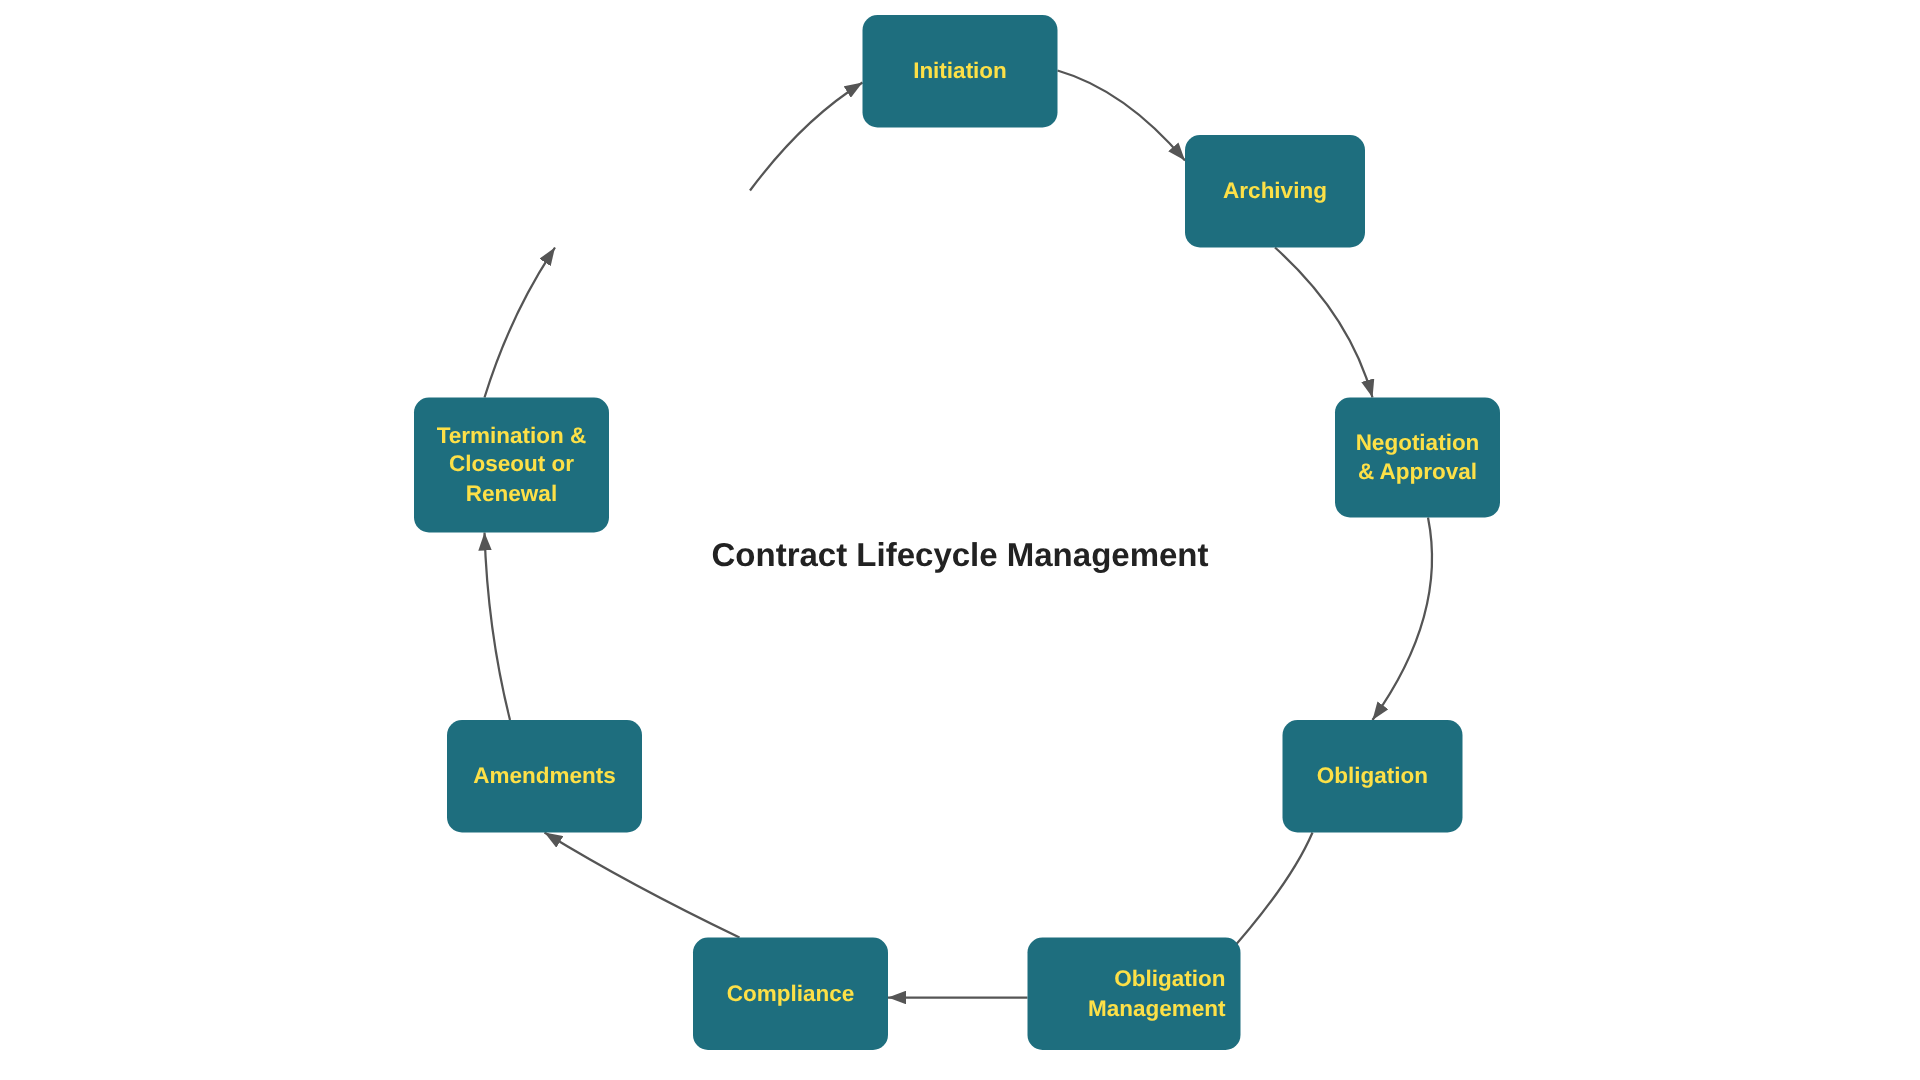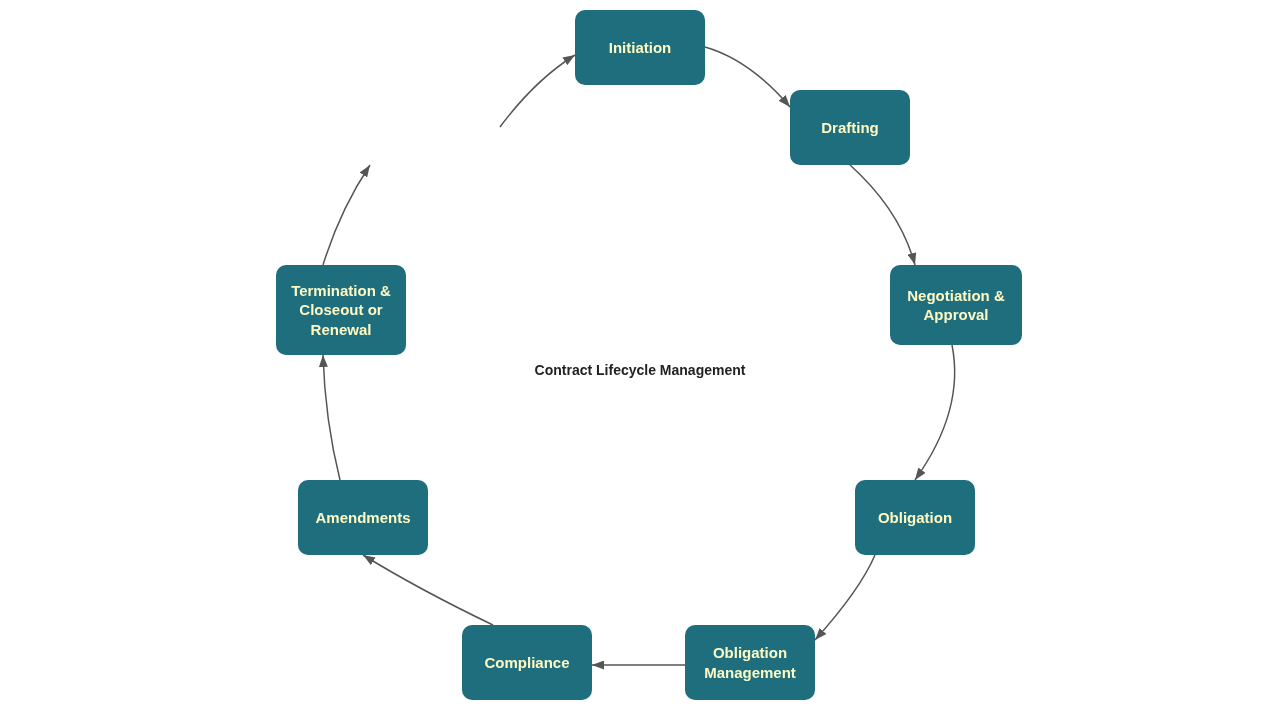--- a/index.html
+++ b/index.html
@@ -12,34 +12,34 @@
       position: relative;
     }
     .diagram-container {
       width: 1280px;
       height: 720px;
       position: relative;
     }
     .node {
       position: absolute;
       background-color: #1e6e7e;
-      color: #fef9c3;
+      color: #fde047;
       border-radius: 10px;
       display: flex;
       align-items: center;
       justify-content: center;
       text-align: center;
       font-size: 15px;
       font-weight: bold;
       line-height: 1.3;
       padding: 10px;
     }
     .center-label {
       position: absolute;
-      font-size: 14px;
+      font-size: 22px;
       font-weight: bold;
       color: #222;
       text-align: center;
       transform: translate(-50%, -50%);
     }
     svg.arrows {
       position: absolute;
       top: 0;
       left: 0;
       width: 1280px;
@@ -86,24 +86,24 @@
 
     <path d="M 323 265 Q 340 210 370 165" marker-end="url(#arrowhead)"></path>
 
     <path d="M 500 127 Q 535 80 575 55" marker-end="url(#arrowhead)"></path>
 
   </svg>
 
   <div class="center-label" style="left: 640px; top: 370px;">Contract Lifecycle Management</div>
 
 <div class="node" style="left: 575px; top: 10px; width: 130px; height: 75px;">Initiation</div>
-    <div class="node" style="left: 790px; top: 90px; width: 120px; height: 75px;">Drafting</div>
-    <div class="node" style="left: 890px; top: 265px; width: 132px; height: 80px; text-align: center;">Negotiation
+    <div class="node" style="left: 790px; top: 90px; width: 120px; height: 75px;">Archiving</div>
+    <div class="node" style="left: 890px; top: 265px; width: 110px; height: 80px; text-align: center;">Negotiation
 &amp; Approval</div>
     <div class="node" style="left: 855px; top: 480px; width: 120px; height: 75px;">Obligation</div>
-    <div class="node" style="left: 685px; top: 625px; width: 130px; height: 75px;">Obligation
+    <div class="node" style="left: 685px; top: 625px; width: 142px; height: 75px; text-align: right;">Obligation
 Management</div>
     <div class="node" style="left: 462px; top: 625px; width: 130px; height: 75px;">Compliance</div>
     <div class="node" style="left: 298px; top: 480px; width: 130px; height: 75px;">Amendments</div>
     <div class="node" style="left: 276px; top: 265px; width: 130px; height: 90px;">Termination
 &amp; Closeout or
 Renewal</div>
   </div>
 
 </body></html>

